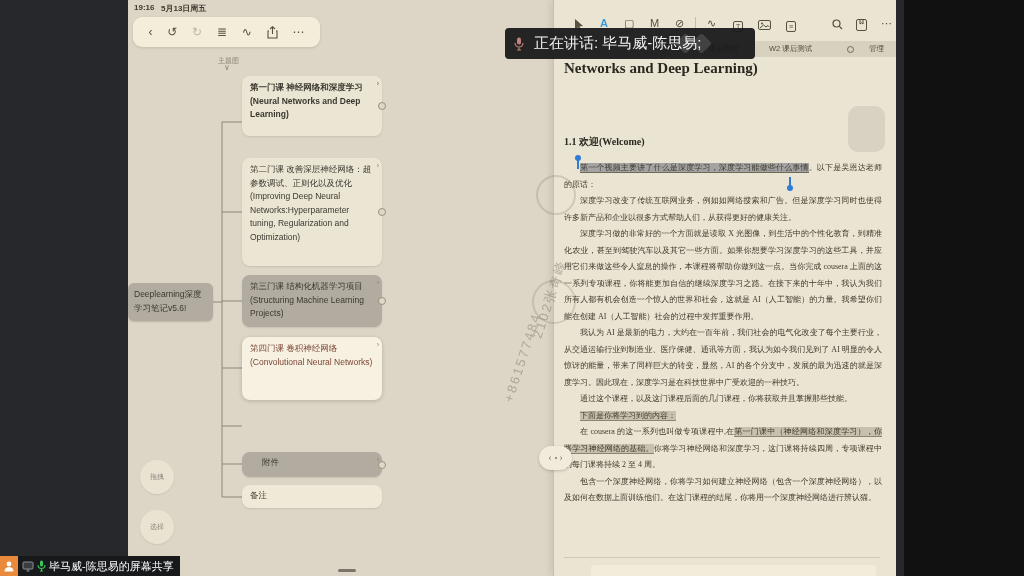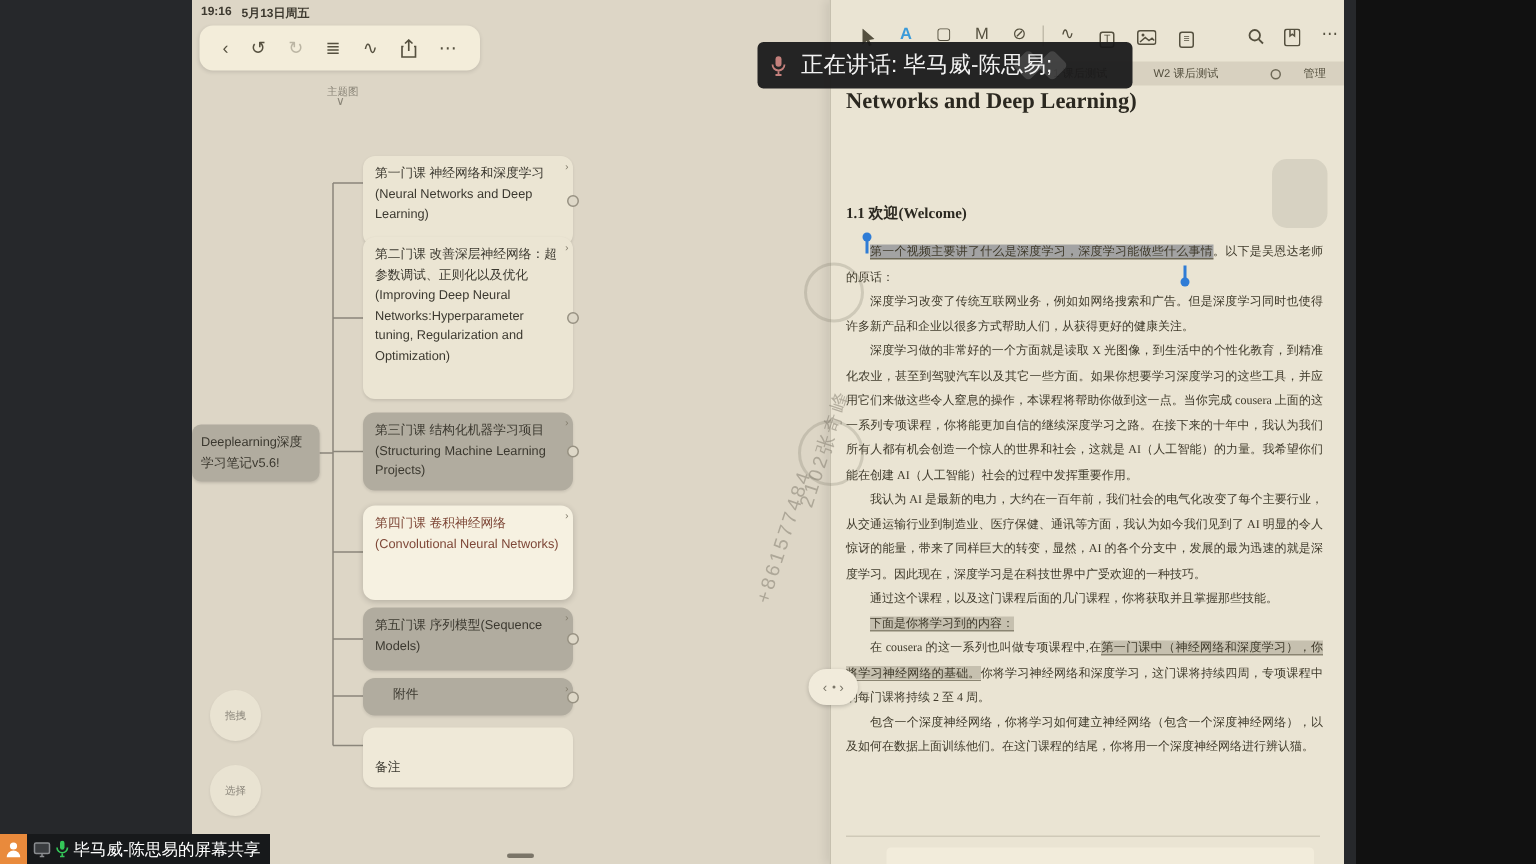--- a/index.html
+++ b/index.html
@@ -26,27 +26,27 @@
   .overview-label { position:absolute; left:90px; top:56px; font-size:7px; color:#8a8578; }
   .overview-chevron { position:absolute; left:96px; top:63px; font-size:8px; color:#8a8578; }
 
   
   .node { position:absolute; border-radius:8px; font-size:8.5px; line-height:13.5px; color:#3b382f; padding:5px 8px; box-shadow:0 1px 2px rgba(0,0,0,.10); }
   .node .nchev { position:absolute; right:3px; top:1px; font-size:7px; color:#857f6f; }
   .node .plus { position:absolute; right:-4px; top:50%; margin-top:-4px; width:8px; height:8px; border:1px solid #979182; border-radius:50%; background:#ded8c8; }
   .cream { background:#ebe5d3; }
   .gray  { background:#b1ac9f; }
   .root-node { position:absolute; left:0; top:283px; width:85px; height:38px; background:#b1ac9f; border-radius:6px; font-size:8.5px; line-height:13.5px; color:#3b382f; padding:5px 6px; overflow:hidden; box-shadow:0 1px 2px rgba(0,0,0,.15); }
-  .n1 { left:114px; top:104px;  width:140px; height:60px; }
+  .n1 { left:114px; top:76px;  width:140px; height:60px;font-weight:bold; }
   .n2 { left:114px; top:158px; width:140px; height:108px; }
   .n3 { left:114px; top:275px; width:140px; height:52px; }
   .n4 { left:114px; top:337px; width:140px; height:63px; background:#f6f1e1; color:#7d4636; box-shadow:0 1px 4px rgba(0,0,0,.18); }
   .n5 { left:114px; top:405px; width:140px; height:42px; }
   .n6 { left:114px; top:452px; width:140px; height:25px; padding:4px 20px; }
-  .n7 { left:114px; top:485px; width:140px; height:23px; padding:20px 8px; background:#efe9d8; }
+  .n7 { left:114px; top:485px; width:140px; height:23px; padding:4px 8px; background:#efe9d8; }
 
   .round-btn { position:absolute; width:34px; height:34px; border-radius:50%; background:#e9e3d2; box-shadow:0 1px 2px rgba(0,0,0,.08); display:flex; align-items:center; justify-content:center; font-size:7px; color:#8a857a; }
   .btn-drag { left:12px; top:460px; }
   .btn-select { left:12px; top:510px; }
   .mm-handle { position:absolute; left:210px; top:569px; width:18px; height:3px; background:#7a7568; border-radius:2px; }
 
   
   .docpanel { position:absolute; left:425px; top:0; width:343px; height:576px; background:#eae4d3; border-left:1px solid #c6c0af; box-shadow:-3px 0 6px rgba(0,0,0,.08); }
   .doc-toolbar { position:absolute; left:0; top:12px; width:343px; height:28px; }
   .doc-toolbar .tbi { position:absolute; top:6px; font-size:11px; color:#55503f; line-height:1; }
@@ -153,21 +153,20 @@
           <path d="M94 464 H114"></path>
           <path d="M94 497 H114"></path>
       </g>
     </svg>
 
     <div class="root-node"><span>Deeplearning深度学习笔记v5.6!</span><span class="plus"></span></div>
     <div class="node cream n1"><span>第一门课 神经网络和深度学习(Neural Networks and Deep Learning)</span><span class="nchev">›</span><span class="plus"></span></div>
     <div class="node cream n2"><span>第二门课 改善深层神经网络：超参数调试、正则化以及优化(Improving Deep Neural Networks:Hyperparameter tuning, Regularization and Optimization)</span><span class="nchev">›</span><span class="plus"></span></div>
     <div class="node gray n3"><span>第三门课 结构化机器学习项目 (Structuring Machine Learning Projects)</span><span class="nchev">›</span><span class="plus"></span></div>
     <div class="node n4"><span>第四门课 卷积神经网络 (Convolutional Neural Networks)</span><span class="nchev">›</span></div>
-    <div class="node gray n5"><span>第五门课 序列模型(Sequence Models)</span><span class="nchev">›</span><span class="plus"></span></div>
     <div class="node gray n6"><span>附件</span><span class="nchev">›</span><span class="plus"></span></div>
     <div class="node n7"><span>备注</span></div>
 
     <div class="round-btn btn-drag">
         <span>拖拽</span>
       </div>
     <div class="round-btn btn-select">
         <span>选择</span>
       </div>
     <div class="mm-handle"></div>

